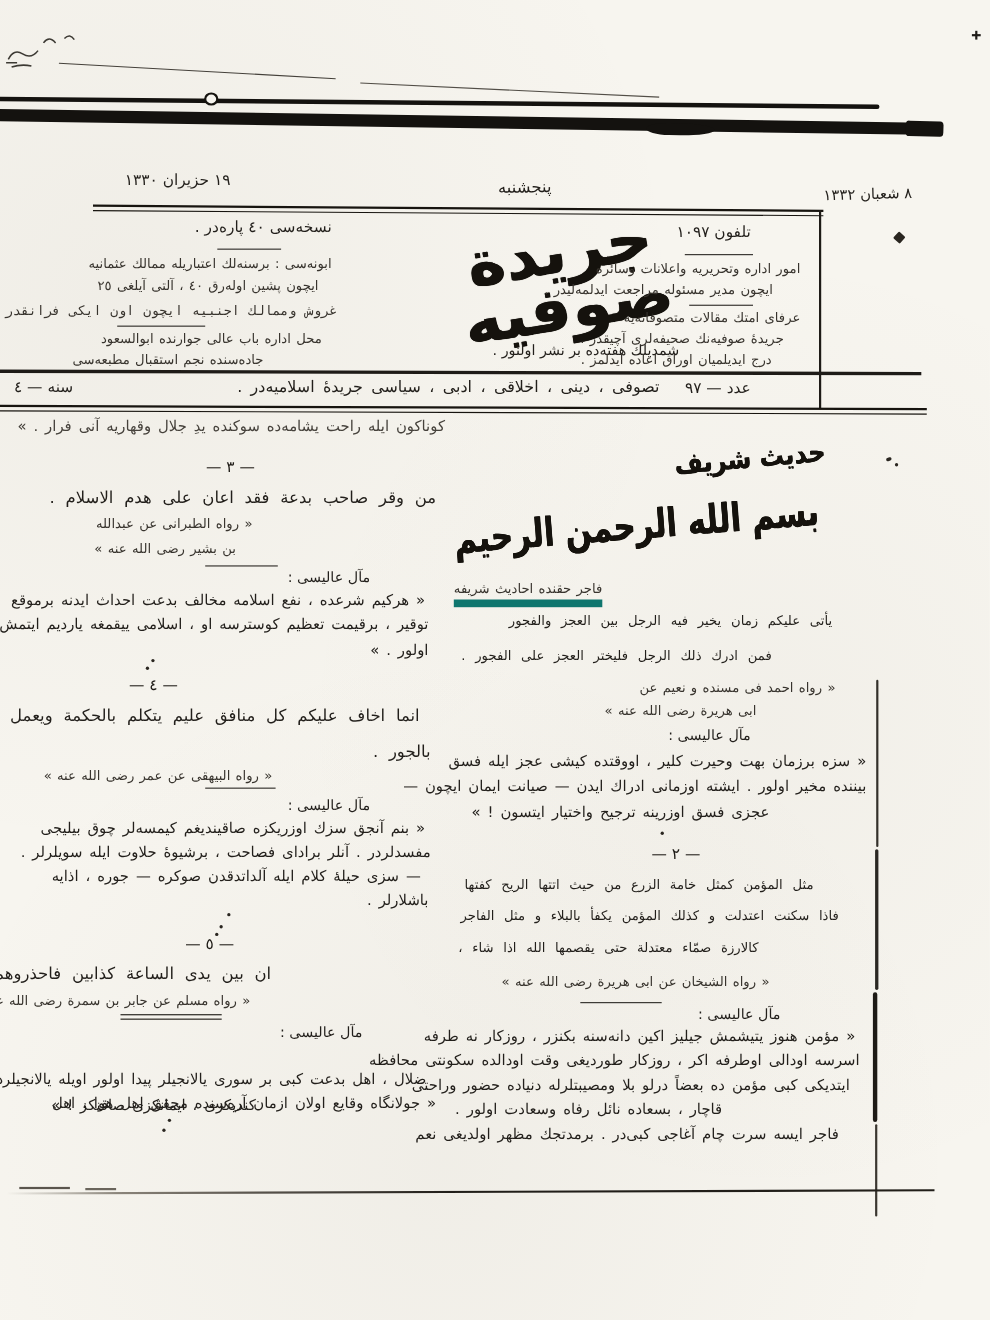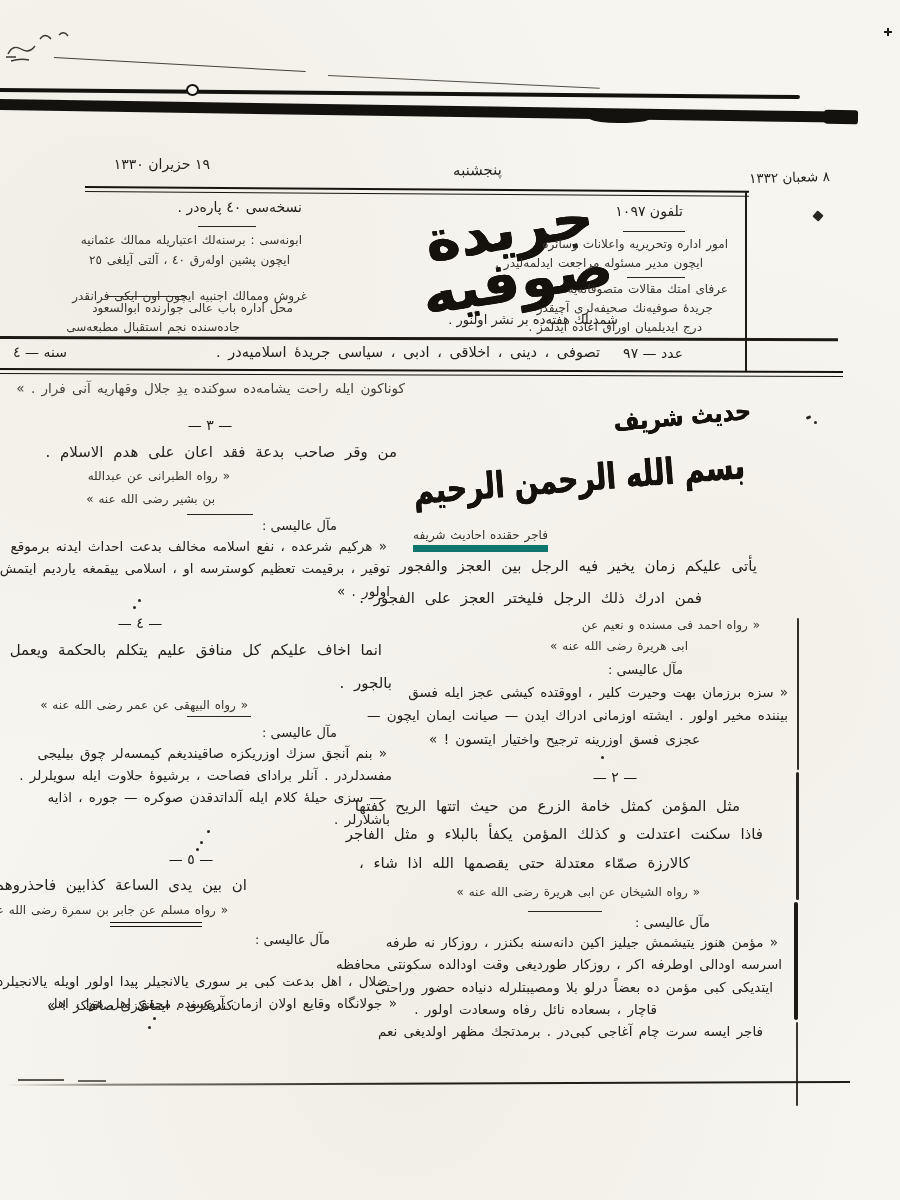--- a/index.html
+++ b/index.html
@@ -16,21 +16,21 @@
       radial-gradient(circle at 45% 88%, rgba(110,100,80,.05), transparent 40%);
   }
   .t{position:absolute;white-space:nowrap;line-height:1.25;}
   .c{text-align:center;}
   .rule{position:absolute;background:#1e1b17;}
   .hairline{position:absolute;height:0;border-top:1px solid #2a2723;}
   .dblrule{position:absolute;height:3px;border-top:2px solid #17140f;border-bottom:1px solid #17140f;background:transparent;}
   .dot{position:absolute;border-radius:50%;background:#2a2620;}
   .callig{font-weight:bold;color:#15120d;text-shadow:0 0 .6px #15120d,.4px .3px 0 #15120d;}
   .faded{color:#46423c;}
-  .ar-lg{font-size:15px;word-spacing:5px;letter-spacing:.2px;}
+  .ar-lg{font-size:12px;word-spacing:5px;letter-spacing:.2px;}
   .ar-md{font-size:13.5px;word-spacing:2px;}
   .ar-sm{font-size:12px;word-spacing:1px;color:#38342e;}
   .sep{font-size:14px;letter-spacing:1px;color:#1d1a15;}
   .bar{position:absolute;background:#14120f;border-radius:2px;}
 </style>
 </head>
 <body>
 
 <div class="page">
 
@@ -53,21 +53,21 @@
   <div class="t" style="right:70px;top:169px;font-size:13.5px;transform:rotate(-1.5deg);">٨ شعبان ١٣٣٢</div>
   <div class="dblrule" style="left:85px;top:186px;width:664px;transform:rotate(0.4deg);transform-origin:left;"></div>
   <div class="dot" style="left:814px;top:212px;width:8px;height:8px;border-radius:1px;transform:rotate(42deg);"></div>
 
   <div class="rule" style="left:745px;top:191px;width:1.8px;height:181px;"></div>
 
   <div class="t" style="right:598px;top:199px;font-size:14px;">نسخه‌سی ٤٠ پاره‌در .</div>
   <div class="hairline" style="left:198px;top:226px;width:58px;"></div>
   <div class="t ar-sm" style="right:598px;top:233px;">ابونه‌سی : برسنه‌لك اعتباریله ممالك عثمانیه</div>
   <div class="t ar-sm" style="right:610px;top:253px;">ایچون پشین اوله‌رق ٤٠ ، آلتی آیلغی ٢٥</div>
-  <div class="t ar-sm" style="right:593px;top:289px;">غروش وممالك اجنبیه ایچون اون ایكی فرانقدر</div>
+  <div class="t ar-sm" style="right:593px;top:276px;font-family:Liberation Mono, monospace;">غروش وممالك اجنبیه ایچون اون ایكی فرانقدر</div>
   <div class="hairline" style="left:107px;top:296px;width:80px;"></div>
   <div class="t ar-sm" style="right:607px;top:301px;">محل اداره باب عالی جوارنده ابوالسعود</div>
   <div class="t ar-sm" style="right:660px;top:320px;">جاده‌سنده نجم استقبال مطبعه‌سی</div>
 
   <div class="t c callig" style="left:382px;top:203px;width:262px;font-size:56px;line-height:.92;white-space:normal;transform:rotate(-9deg) scaleX(1.05);letter-spacing:-1px;">جريدة صوفيه</div>
   <div class="t" style="right:282px;top:312px;font-size:13px;">شمديلك هفته‌ده بر نشر اولنور .</div>
 
   <div class="t" style="right:217px;top:203px;font-size:14px;margin-left:12px;">تلفون ١٠٩٧</div>
   <div class="hairline" style="left:623px;top:231px;width:62px;"></div>
   <div class="t ar-sm" style="right:172px;top:237px;">امور اداره وتحریریه واعلانات وسائره</div>

